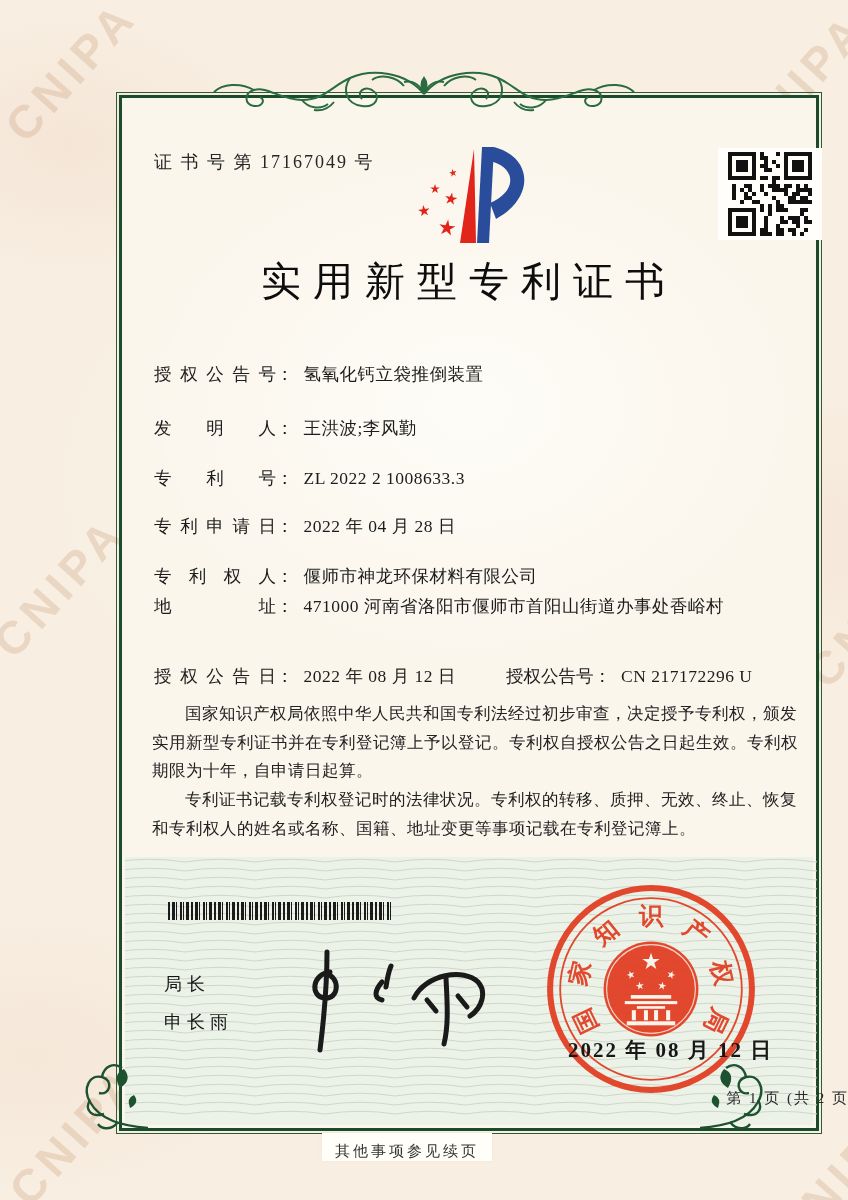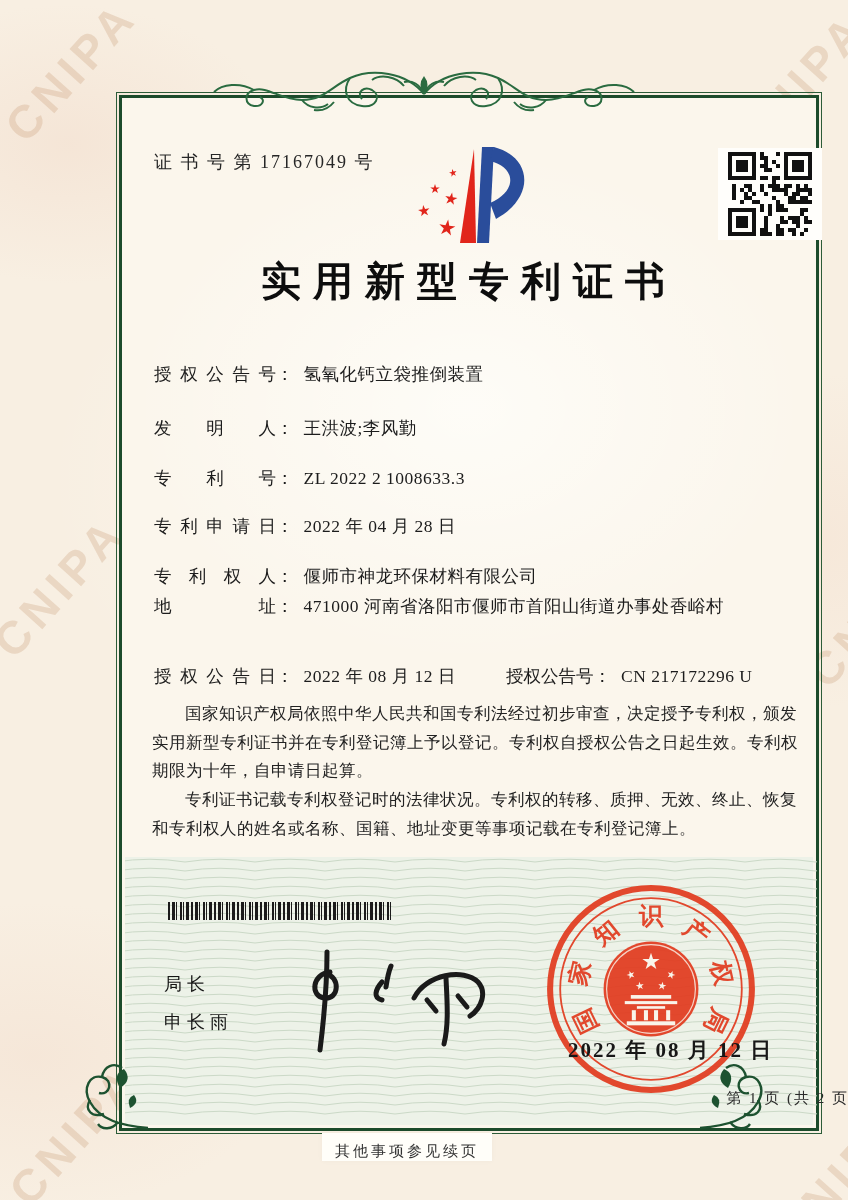--- a/index.html
+++ b/index.html
@@ -19,21 +19,21 @@
     border:1.5px solid #2c5c38;margin-left:44px;}
   .frame-inner{position:absolute;inset:2px;border:3px solid #1c4b2b;background:#fbf6ec;
     background-image:radial-gradient(ellipse 420px 320px at 50% 30%, rgba(255,255,252,.7), transparent 80%);}
   .band{position:absolute;left:3px;right:3px;bottom:3px;height:268px;background:#edf2e8;}
   .band svg{display:block;}
   .cert-no{position:absolute;left:32px;top:52px;font-size:18px;letter-spacing:2px;color:#262626;}
   .logo{position:absolute;left:268px;top:32px;width:180px;height:132px;}
   .qrbox{position:absolute;left:596px;top:50px;width:104px;height:92px;background:#fffefb;
     display:flex;align-items:center;justify-content:center;}
   .title{position:absolute;left:0;top:156px;width:100%;text-align:center;
-    font-size:40px;font-weight:bold;letter-spacing:12px;color:#0d0d0d;}
+    font-size:40px;font-weight:normal;letter-spacing:12px;color:#0d0d0d;}
   .row{position:absolute;left:32px;font-size:17.5px;white-space:nowrap;color:#1c1c1c;}
   .flabel{display:inline-block;width:122px;text-align:justify;text-align-last:justify;vertical-align:bottom;}
   .colon{display:inline-block;margin-right:10px;}
   .fval{letter-spacing:.5px;}
   .col2{position:absolute;left:352px;top:0;}
   .paras{position:absolute;left:30px;top:602px;width:648px;font-size:16.5px;line-height:1.74;color:#222;}
   .paras p{margin:0;text-indent:2em;letter-spacing:.5px;}
   .barcode{position:absolute;left:46px;top:804px;width:224px;height:18px;
     background:repeating-linear-gradient(90deg,#1b1b1b 0 2px,transparent 2px 4px,
       #1b1b1b 4px 7px,transparent 7px 8px,#1b1b1b 8px 9px,transparent 9px 12px,

